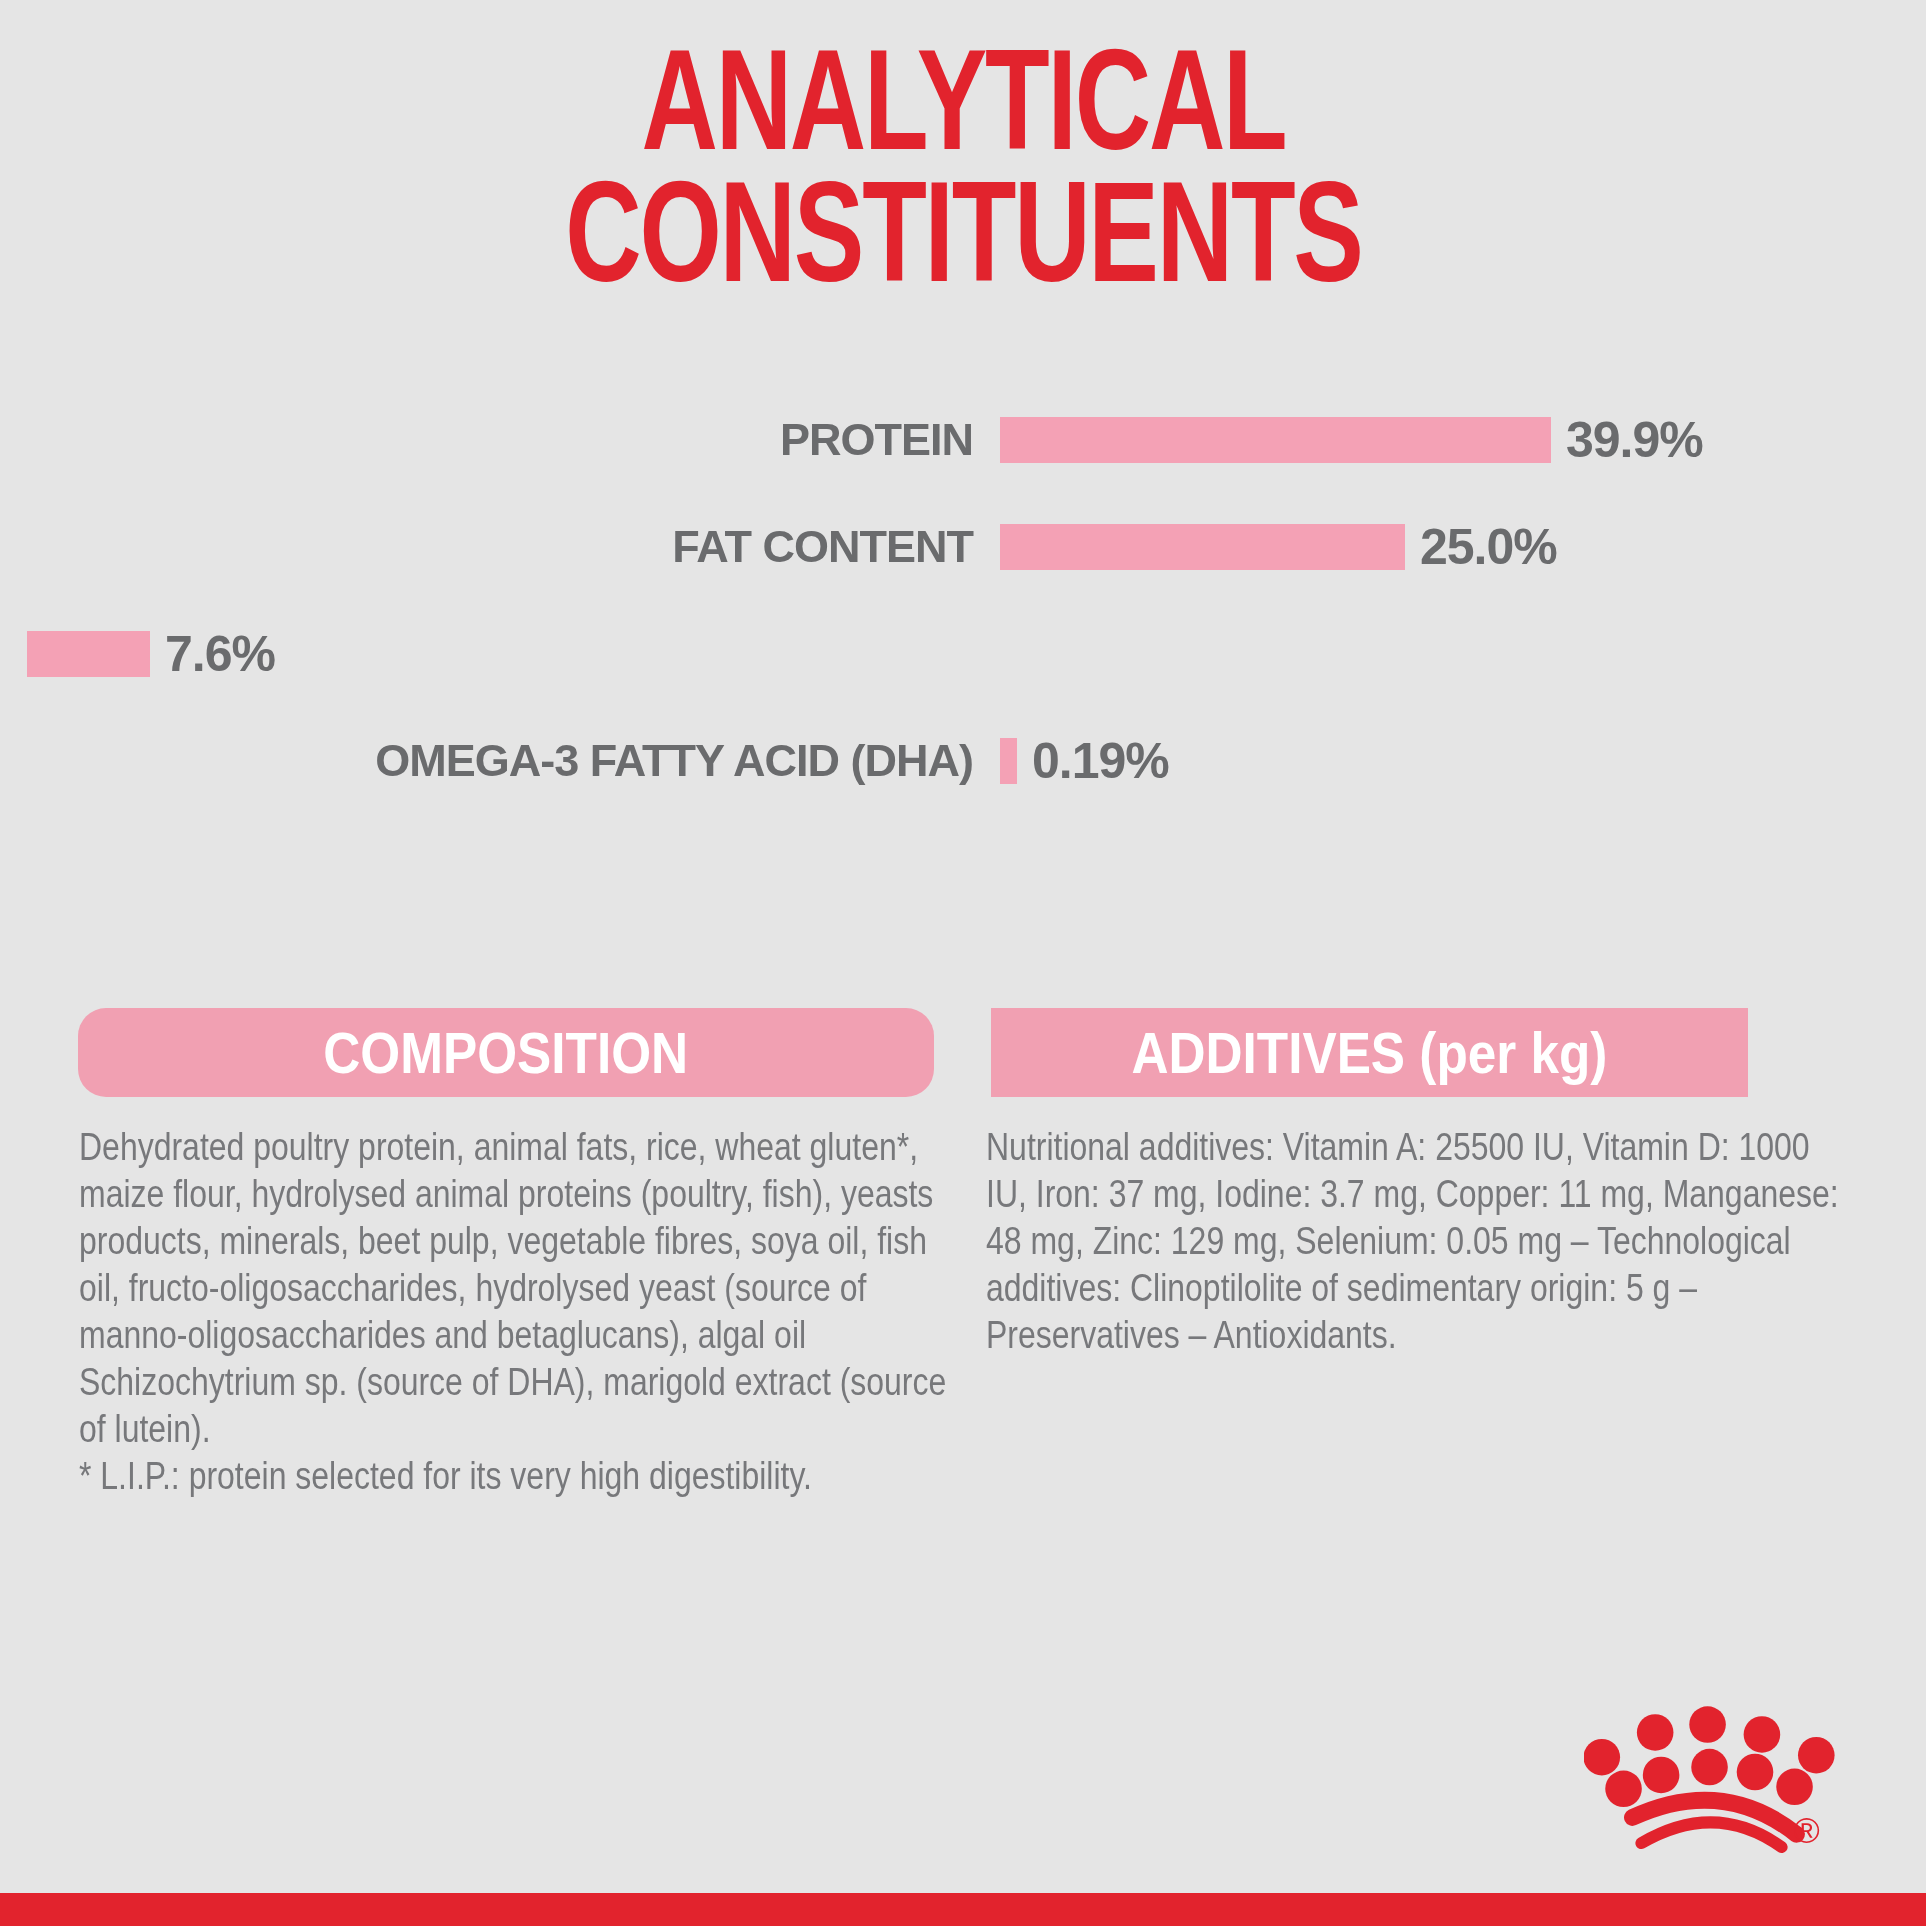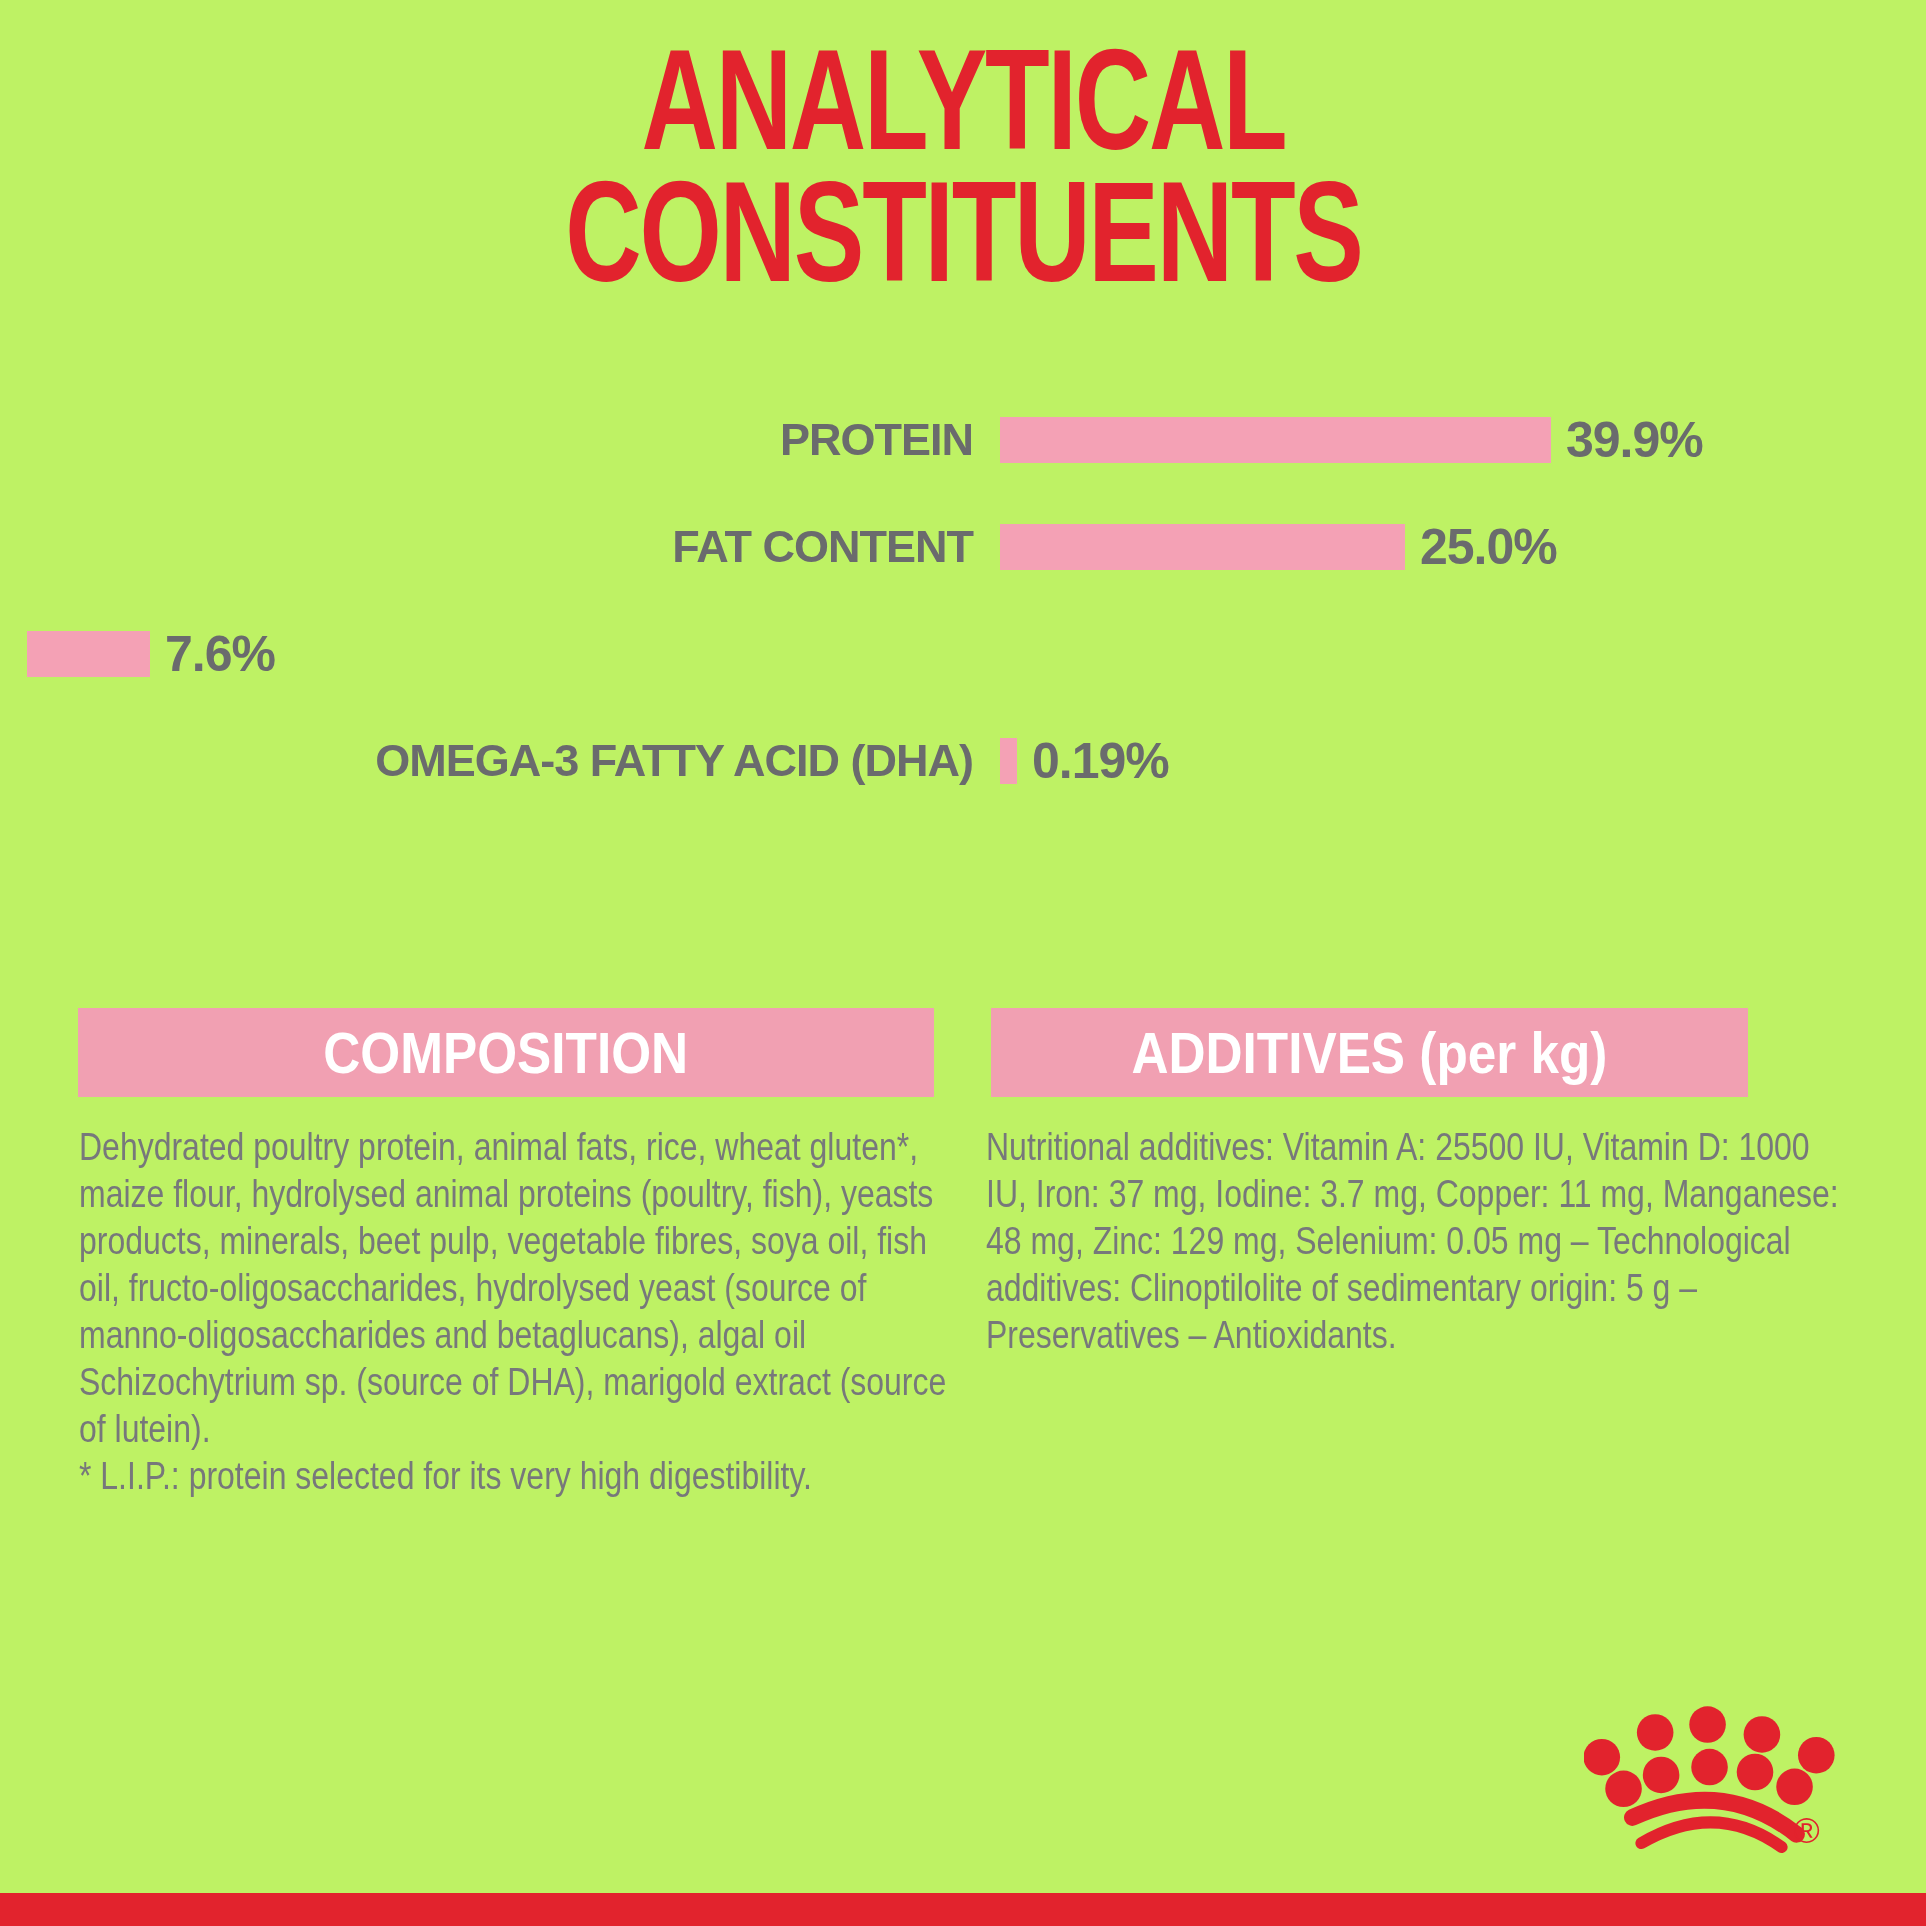--- a/index.html
+++ b/index.html
@@ -1,19 +1,19 @@
 <!DOCTYPE html>
 <html><head>
 <meta charset="utf-8">
 <style>
   html,body{margin:0;padding:0;background:#ffffff;}
   .page{
     position:relative;
     width:1927px;height:1927px;
-    background:#bef264;
+    background:#e5e5e5;
     overflow:hidden;
     font-family:"Liberation Sans", sans-serif;
   }
   
   .title{
     position:absolute;left:0;top:34px;width:100%;
     text-align:center;
     color:#e2232d;
     font-weight:bold;
     font-size:143px;
@@ -36,21 +36,21 @@
     margin-left:15px;font-weight:bold;font-size:50px;color:#6a6b6d;
     letter-spacing:-1px;white-space:nowrap;
   }
   
   .band{
     position:absolute;top:1008px;height:89px;
     background:#f1a0b2;color:#ffffff;
     display:flex;align-items:center;justify-content:center;
     font-weight:bold;font-size:57px;
   }
-  .band-left{left:78px;width:856px;}
+  .band-left{left:78px;width:856px;border-radius:28px;}
   .band-right{left:991px;width:757px;}
   .band-text{display:inline-block;transform:scaleX(0.9);white-space:nowrap;}
   
   .body-text{
     position:absolute;top:1123px;width:1059px;
     color:#77787b;font-size:39px;line-height:47px;
     transform:scaleX(0.82);transform-origin:0 0;
   }
   .body-left{left:79px;}
   .body-right{left:986px;}

